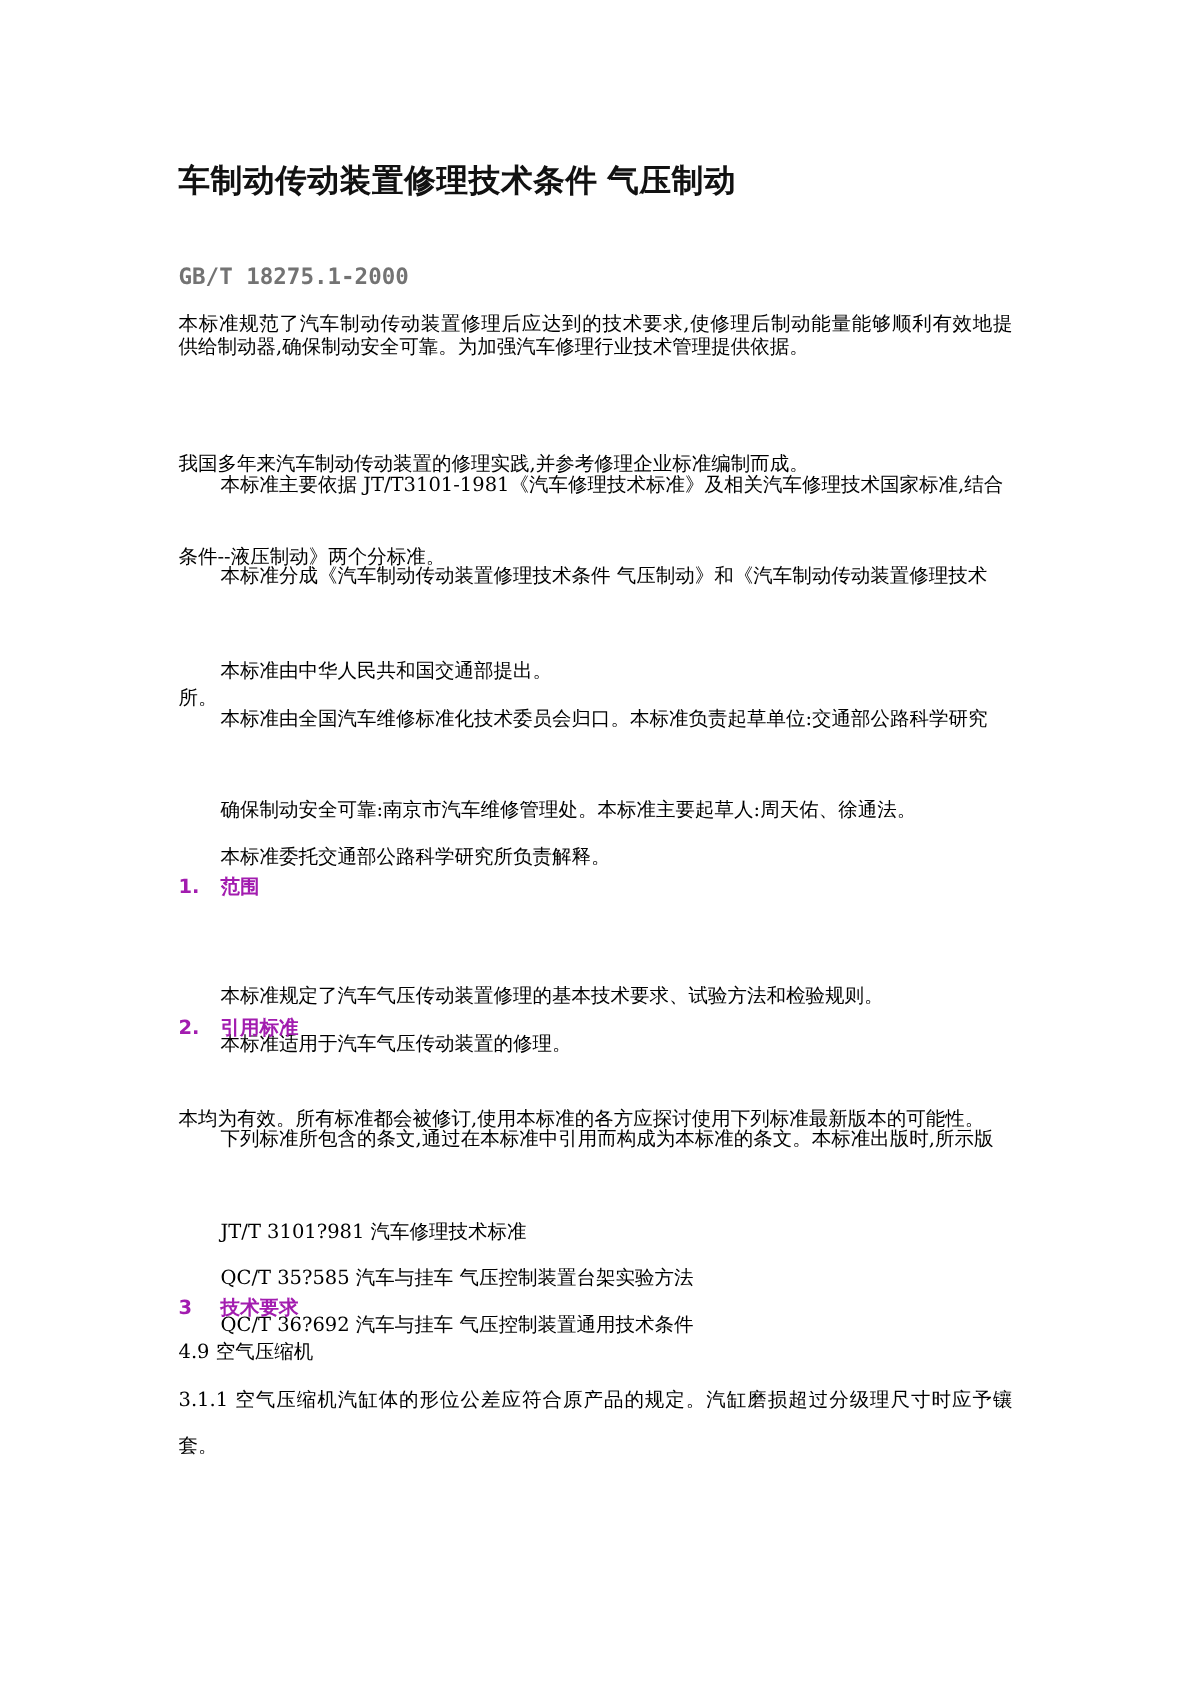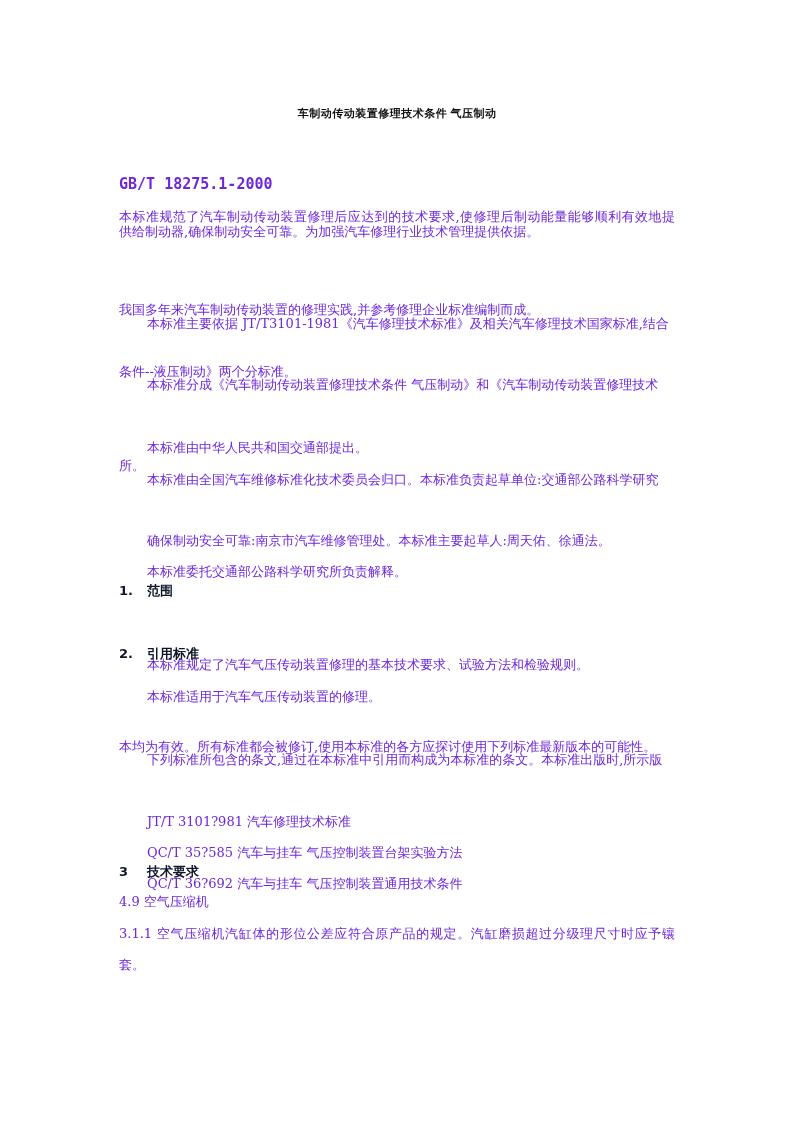--- a/index.html
+++ b/index.html
@@ -1,28 +1,28 @@
 <!DOCTYPE html>
 <html><head>
 <meta charset="utf-8">
 <style>
   html, body { margin: 0; padding: 0; background: #ffffff; }
   body { width: 793px; height: 1122px; position: relative; overflow: hidden;
          font-family: "DejaVu Serif", "Liberation Serif", serif; color: #222; }
   .page { position: absolute; left: 119px; top: 0; width: 556px; }
-  .title { position: absolute; left: 0; width: 556px; top: 106px; text-align: center;
-           font-family: Liberation Serif, serif; font-weight: bold;
-           font-size: 11px; color: #111; letter-spacing: 0.5px; }
+  .title { position: absolute; left: 0; width: 556px; top: 106px; 
+           font-family: Liberation Sans, sans-serif; font-weight: bold;
+           font-size: 21px; color: #111; letter-spacing: 0.5px; }
   .std-code { position: absolute; left: 0; top: 175px; font-family: "DejaVu Sans Mono", "Liberation Mono", monospace;
-              font-weight: bold; font-size: 15px; color: #6d28d9; }
-  .line { position: absolute; left: 0; font-size: 13px; line-height: 16px; white-space: nowrap; color: #6d28d9; }
+              font-weight: bold; font-size: 15px; color: #737373; }
+  .line { position: absolute; left: 0; font-size: 13px; line-height: 16px; white-space: nowrap; color: #000000; }
   .indent { left: 28px; margin-top: 44px; }
   .justify { width: 556px; text-align-last: justify; text-align: justify; white-space: normal; }
   .heading { position: absolute; left: 0; font-family: "DejaVu Sans", "Liberation Sans", sans-serif; font-weight: bold;
-             font-size: 13px; color: #0f172a; white-space: nowrap; }
+             font-size: 13px; color: #a21caf; white-space: nowrap; }
   .heading .num { display: inline-block; width: 28px; }
 </style>
 </head>
 <body>
 
 <div class="page">
   <div class="title">车制动传动装置修理技术条件 气压制动</div>
   <div class="std-code">GB/T 18275.1-2000</div>
 
   <div class="line justify" style="top:209px">本标准规范了汽车制动传动装置修理后应达到的技术要求,使修理后制动能量能够顺利有效地提</div>
@@ -36,21 +36,21 @@
   <div class="line" style="top:458px">所。</div>
   <div class="line indent" style="top:489px">确保制动安全可靠:南京市汽车维修管理处。本标准主要起草人:周天佑、徐通法。</div>
   <div class="line indent" style="top:520px">本标准委托交通部公路科学研究所负责解释。</div>
 
   <div class="heading" style="top:582px">
     <span class="num">1.</span><span>范围</span>
   </div>
   <div class="line indent" style="top:613px">本标准规定了汽车气压传动装置修理的基本技术要求、试验方法和检验规则。</div>
   <div class="line indent" style="top:645px">本标准适用于汽车气压传动装置的修理。</div>
 
-  <div class="heading" style="top:645px">
+  <div class="heading" style="top:676px">
     <span class="num">2.</span><span>引用标准</span>
   </div>
   <div class="line indent" style="top:708px">下列标准所包含的条文,通过在本标准中引用而构成为本标准的条文。本标准出版时,所示版</div>
   <div class="line" style="top:739px">本均为有效。所有标准都会被修订,使用本标准的各方应探讨使用下列标准最新版本的可能性。</div>
   <div class="line indent" style="top:770px">JT/T 3101?981 汽车修理技术标准</div>
   <div class="line indent" style="top:801px">QC/T 35?585 汽车与挂车 气压控制装置台架实验方法</div>
   <div class="line indent" style="top:832px">QC/T 36?692 汽车与挂车 气压控制装置通用技术条件</div>
 
   <div class="heading" style="top:863px">
     <span class="num">3</span><span>技术要求</span>

